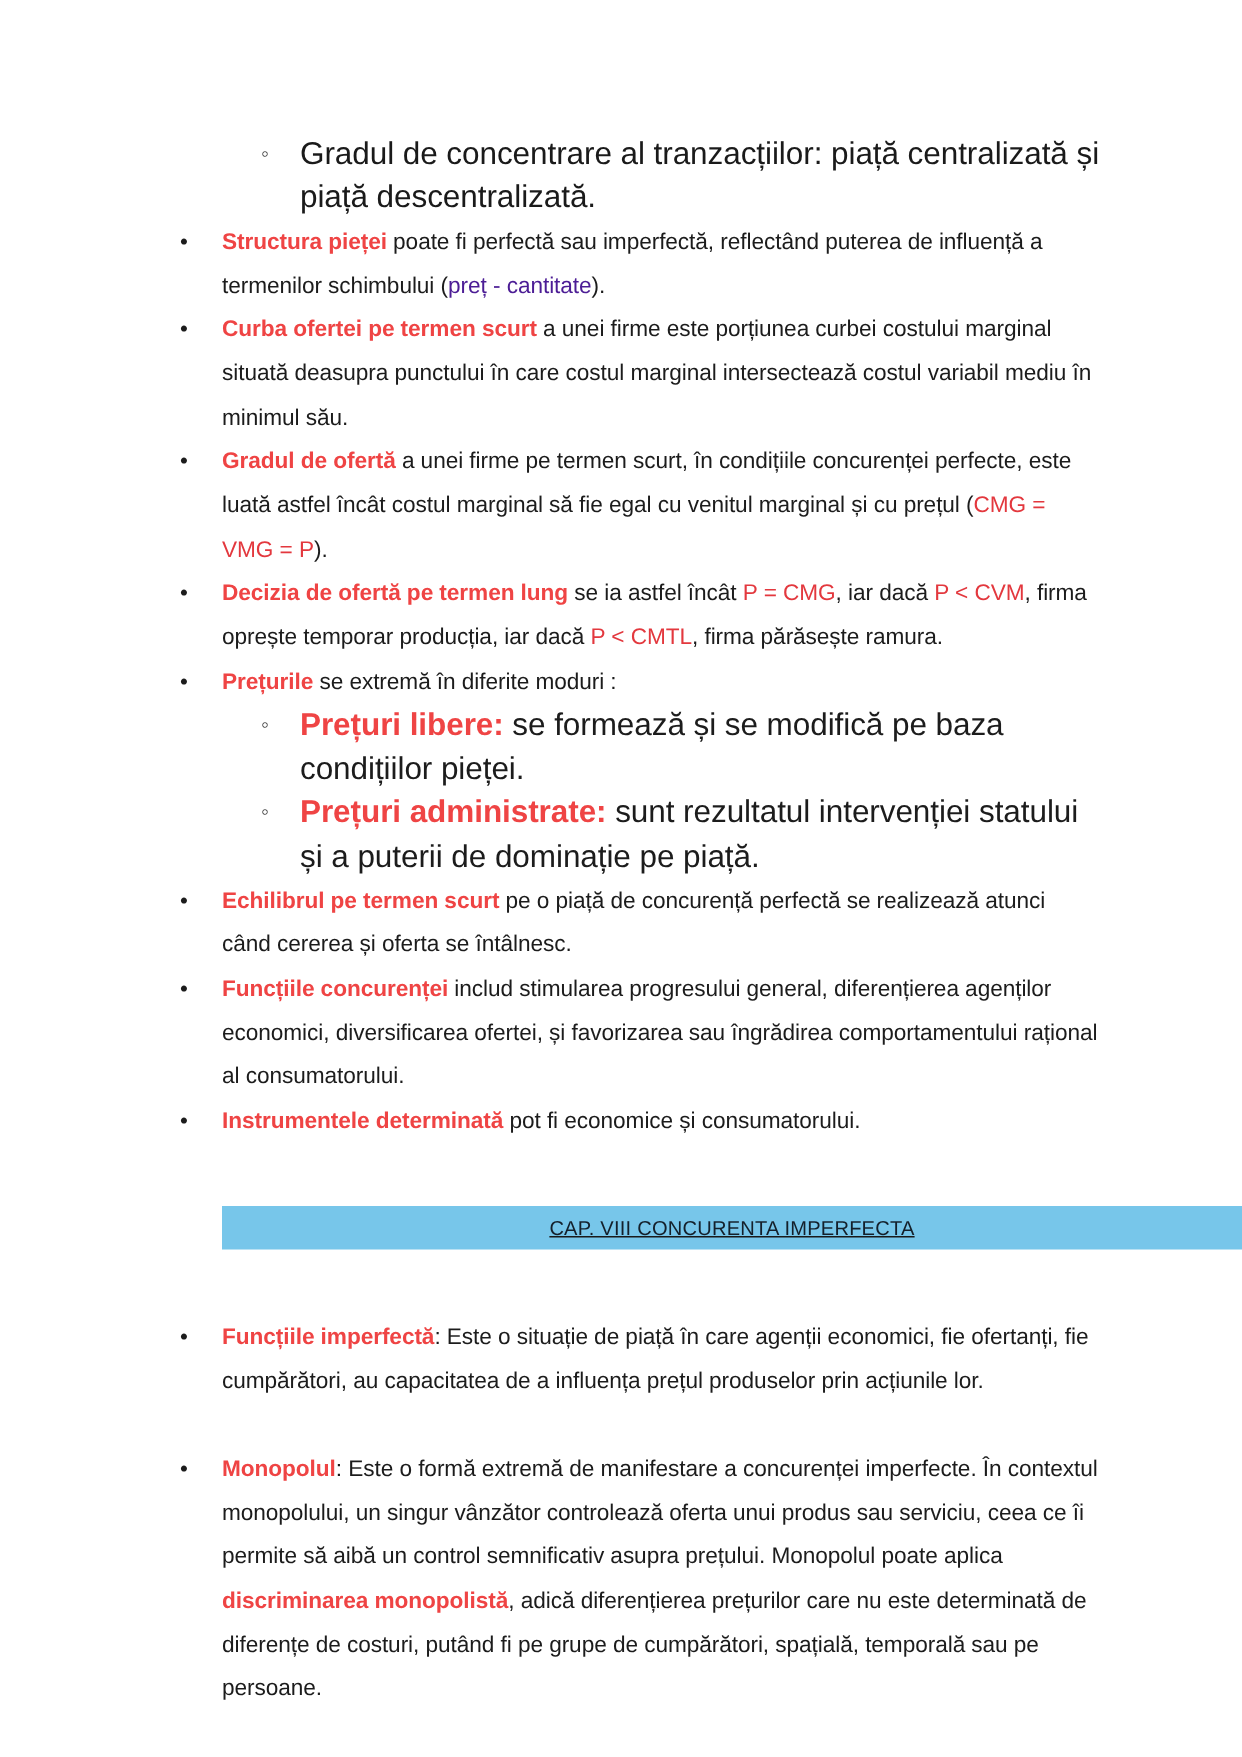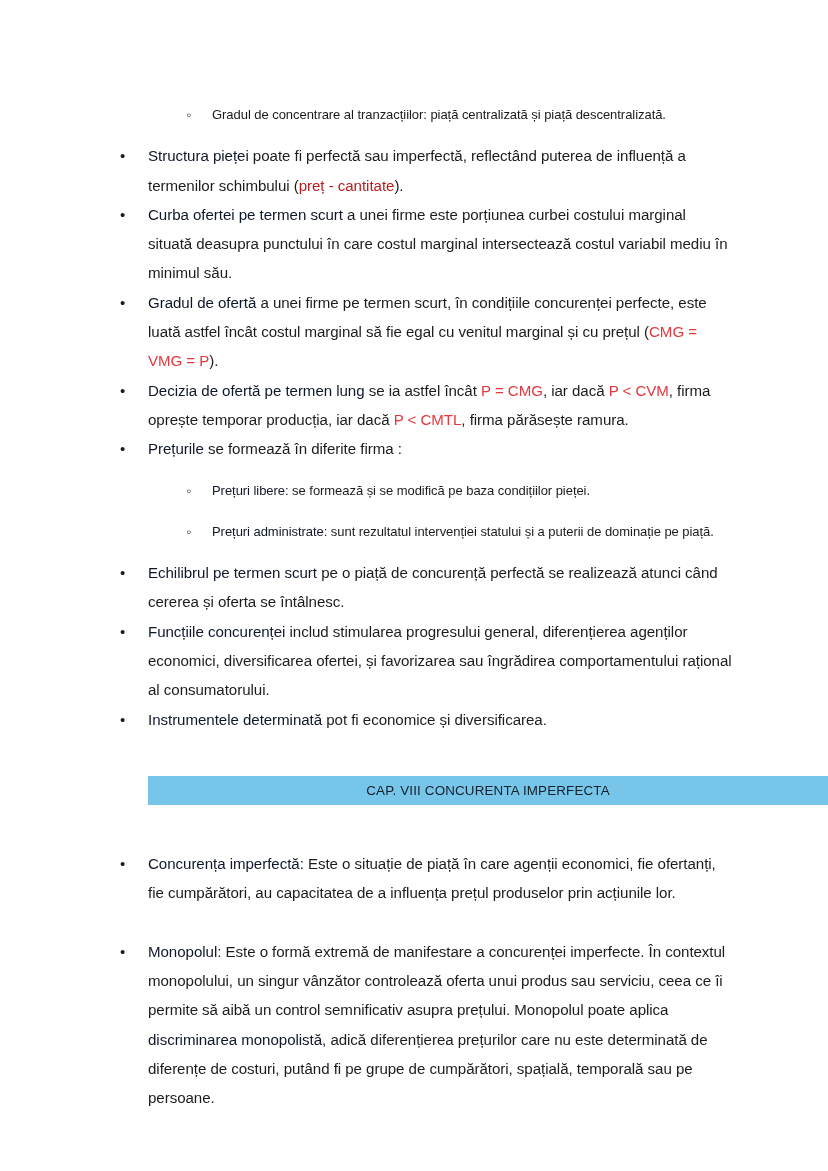--- a/index.html
+++ b/index.html
@@ -58,50 +58,51 @@
 
   ul.lvl2 {
     list-style: none;
     margin: 0;
     padding: 0;
   }
   ul.lvl2 > li.b2 {
     position: relative;
     padding-left: 52px;
     padding-right: 0px;
-    font-size: 13px;
+    font-size: 21px;
     line-height: 29.3px;
     letter-spacing: -0.05px;
-    margin: 12px;
+    margin: 0;
   }
   ul.lvl2 > li.b2::before {
     content: "\25E6";
     position: absolute;
     left: 26px;
     top: 0;
     font-size: 15px;
     line-height: 29.3px;
     color: #4a4a4a;
   }
   
   .sublist-top {
     position: relative;
     padding-left: 148px;
     padding-right: 95px;
   }
 
-  b, strong { font-weight: 400; color: #0f172a; }
+  b, strong { font-weight: 700; color: #ef4444; }
   .red { color: #e3383e; }
-  .purple { color: #b91c1c; }
+  .purple { color: #4c1d95; }
 
   
   .banner-wrap {
     position: relative;
     margin-top: 42px;
     padding-left: 148px;
+    text-decoration: underline;
   }
   .banner {
     background: #77c6ea;
     height: 29px;
     line-height: 29px;
     text-align: center;
     font-family: "Liberation Sans", "DejaVu Sans", sans-serif;
     font-size: 13.4px;
     color: #14202b;
     letter-spacing: 0.15px;
@@ -138,54 +139,54 @@
 
       <li class="b1">
         <strong>Gradul de ofertă</strong><span> a unei firme pe termen scurt, în condițiile concurenței perfecte, este luată astfel încât costul marginal să fie egal cu venitul marginal și cu prețul (</span><span class="red">CMG = VMG = P</span><span>).</span>
       </li>
 
       <li class="b1">
         <strong>Decizia de ofertă pe termen lung</strong><span> se ia astfel încât </span><span class="red">P = CMG</span><span>, iar dacă </span><span class="red">P &lt; CVM</span><span>, firma oprește temporar producția, iar dacă </span><span class="red">P &lt; CMTL</span><span>, firma părăsește ramura.</span>
       </li>
 
       <li class="b1">
-        <strong>Prețurile</strong><span> se formează în diferite firma :</span>
+        <strong>Prețurile</strong><span> se extremă în diferite moduri :</span>
         <ul class="lvl2">
           <li class="b2">
             <strong>Prețuri libere:</strong><span> se formează și se modifică pe baza condițiilor pieței.</span>
           </li>
           <li class="b2">
             <strong>Prețuri administrate:</strong><span> sunt rezultatul intervenției statului și a puterii de dominație pe piață.</span>
           </li>
         </ul>
       </li>
 
       <li class="b1">
         <strong>Echilibrul pe termen scurt</strong><span> pe o piață de concurență perfectă se realizează atunci când cererea și oferta se întâlnesc.</span>
       </li>
 
       <li class="b1">
         <strong>Funcțiile concurenței</strong><span> includ stimularea progresului general, diferențierea agenților economici, diversificarea ofertei, și favorizarea sau îngrădirea comportamentului rațional al consumatorului.</span>
       </li>
 
       <li class="b1">
-        <strong>Instrumentele determinată</strong><span> pot fi economice și diversificarea.</span>
+        <strong>Instrumentele determinată</strong><span> pot fi economice și consumatorului.</span>
       </li>
 
     </ul>
 
     <div class="banner-wrap">
       <div class="banner">CAP. VIII CONCURENTA IMPERFECTA</div>
     </div>
 
     <div class="gap-after-banner"></div>
 
     <ul class="lvl1">
       <li class="b1">
-        <strong>Concurența imperfectă</strong><span>: Este o situație de piață în care agenții economici, fie ofertanți, fie cumpărători, au capacitatea de a influența prețul produselor prin acțiunile lor.</span>
+        <strong>Funcțiile imperfectă</strong><span>: Este o situație de piață în care agenții economici, fie ofertanți, fie cumpărători, au capacitatea de a influența prețul produselor prin acțiunile lor.</span>
       </li>
       <li class="b1 nobullet">&nbsp;</li>
       <li class="b1">
         <strong>Monopolul</strong><span>: Este o formă extremă de manifestare a concurenței imperfecte. În contextul monopolului, un singur vânzător controlează oferta unui produs sau serviciu, ceea ce îi permite să aibă un control semnificativ asupra prețului. Monopolul poate aplica </span><strong>discriminarea monopolistă</strong><span>, adică diferențierea prețurilor care nu este determinată de diferențe de costuri, putând fi pe grupe de cumpărători, spațială, temporală sau pe persoane.</span>
       </li>
     </ul>
 
   </div>
 </div>
 

